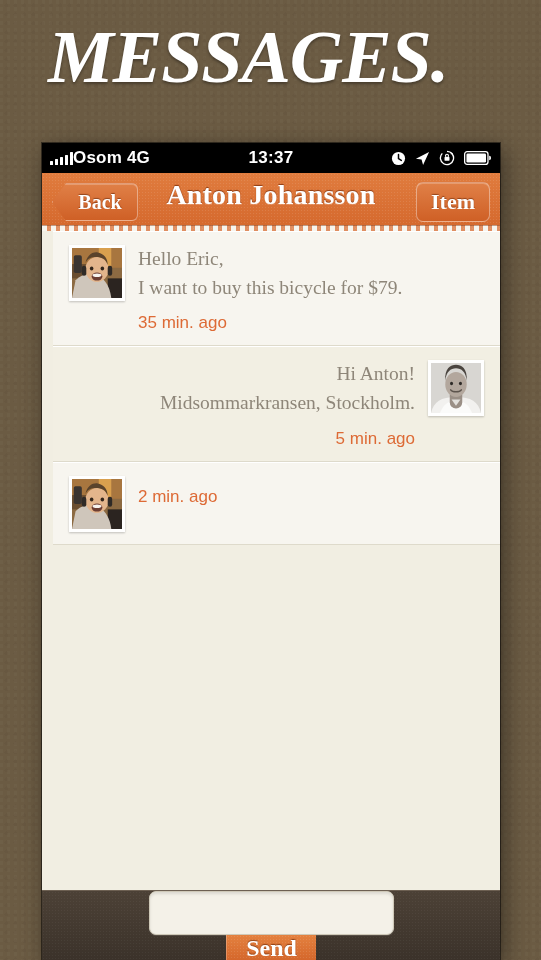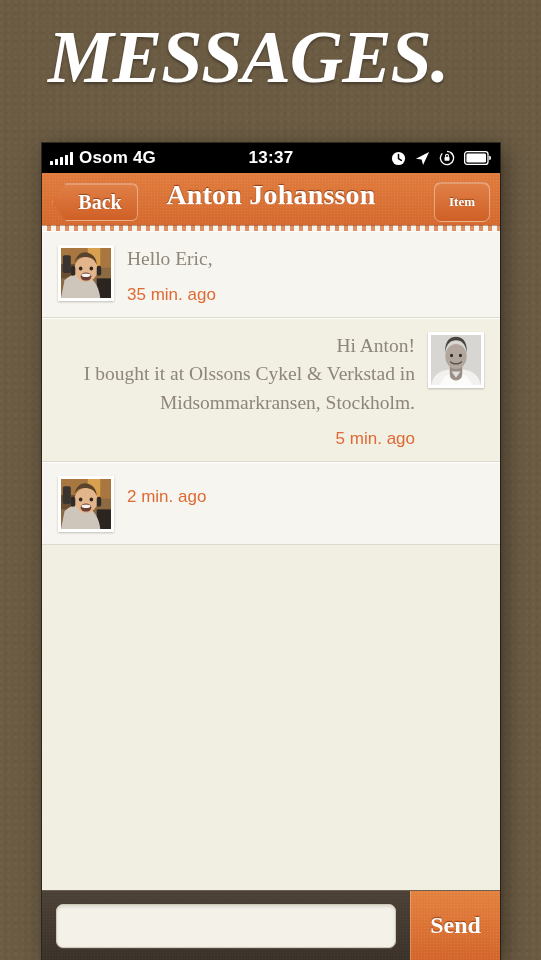--- a/index.html
+++ b/index.html
@@ -46,21 +46,21 @@
   
   .statusbar{
     height:30px;
     background:#000;
     display:flex; align-items:center;
     padding:0 8px;
     color:#fff;
     font-family:"Liberation Sans", sans-serif;
     position:relative;
   }
-  .sb-left{ display:flex; align-items:center; gap:6px; }
+  .sb-left{ display:flex; align-items:center; }
   .bars{ display:flex; align-items:flex-end; gap:2px; height:13px; }
   .bars i{ display:block; width:3px; background:#fff; border-radius:.5px; }
   .bars i:nth-child(1){ height:4px;}
   .bars i:nth-child(2){ height:6px;}
   .bars i:nth-child(3){ height:8px;}
   .bars i:nth-child(4){ height:10px;}
   .bars i:nth-child(5){ height:13px;}
   .carrier{ font-size:17px; font-weight:700; letter-spacing:.2px; }
   .sb-time{
     position:absolute; left:0; right:0; text-align:center;
@@ -112,35 +112,36 @@
     color:#fff; font-size:28px; font-weight:700;
     letter-spacing:.2px;
     text-shadow:0 -1px 1px rgba(120,45,10,.8), 0 1px 0 rgba(255,255,255,.18);
     pointer-events:none;
   }
   .item-btn{
     position:relative; z-index:2;
     margin-left:auto;
     height:40px; padding:0 14px;
     display:flex; align-items:center; justify-content:center;
-    color:#fff; font-size:13px; font-weight:700;
+    color:#fff; font-size:22px; font-weight:700;
     text-shadow:0 -1px 1px rgba(120,50,15,.75);
     background:linear-gradient(#e08047,#cf6026);
     border:1px solid rgba(255,255,255,.38);
     border-radius:7px;
     box-shadow:inset 0 1px 0 rgba(255,255,255,.22);
     cursor:pointer;
   }
 
   
   .thread{
     height:calc(817px - 30px - 58px - 70px);
     background:#f1eee2;
     overflow:hidden;
     position:relative;
+    padding-left:11px;
   }
   .msg{
     position:relative;
     padding:14px 16px 12px 16px;
     border-bottom:1px solid #dedacb;
     box-shadow:inset 0 1px 0 #ffffff;
   }
   .msg.incoming{ background:#f7f5ef; }
   .msg.outgoing{ background:#f2efe3; }
   .msg:before{
@@ -177,20 +178,21 @@
   }
   .msg.outgoing .msg-time{ text-align:right; }
 
   
   .composer{
     height:70px;
     background:linear-gradient(#4c4136,#3b322a);
     display:flex; align-items:center;
     border-top:1px solid #6d6052;
     position:relative;
+    flex-direction:column;
   }
   .composer:before{
     content:"";
     position:absolute; inset:0;
     background-image:radial-gradient(rgba(255,255,255,.045) .6px, transparent .7px);
     background-size:3px 3px;
     pointer-events:none;
   }
   .composer-wrap{
     flex:1; padding:0 14px; position:relative; z-index:2;
@@ -301,20 +303,21 @@
               <ellipse cx="28" cy="32" rx="6" ry="4.5" fill="#6d3e33"></ellipse>
               <ellipse cx="28" cy="30.5" rx="5" ry="2" fill="#f7f3ee"></ellipse>
               <rect x="11" y="20" width="5" height="11" rx="2.5" fill="#2f2a26"></rect>
               <rect x="40" y="20" width="5" height="11" rx="2.5" fill="#2f2a26"></rect>
               <rect x="2" y="8" width="9" height="20" rx="2" fill="#3a3430"></rect>
             </svg>
           </div>
           <div class="msg-body">
             <div class="msg-text">
               <div>Hello Eric,</div>
+              <div>I want to buy this bicycle for $79.</div>
             </div>
             <div class="msg-time">35 min. ago</div>
           </div>
         </div>
       </div>
       <div class="msg outgoing">
         <div class="msg-row">
           <div class="avatar">
             <svg viewBox="0 0 56 56" preserveAspectRatio="xMidYMid slice">
               <rect width="56" height="56" fill="#d8d6d2"></rect>
@@ -325,21 +328,20 @@
               <path d="M16 20c1-10 6-14 12-14s11 4 12 14c1-14-6-18-12-18s-13 4-12 18z" fill="#4a443f"></path>
               <ellipse cx="23" cy="23" rx="1.7" ry="2" fill="#2e2a27"></ellipse>
               <ellipse cx="33" cy="23" rx="1.7" ry="2" fill="#2e2a27"></ellipse>
               <path d="M22 30c2 3 10 3 12 0" stroke="#5d544d" stroke-width="1.6" fill="none" stroke-linecap="round"></path>
               <path d="M23 41l5 7 5-7" fill="#e2e0dc"></path>
             </svg>
           </div>
           <div class="msg-body">
             <div class="msg-text">
               <div>Hi Anton!</div>
-              <div>I bought it at Olssons Cykel &amp; Verkstad in</div>
               <div>Midsommarkransen, Stockholm.</div>
             </div>
             <div class="msg-time">5 min. ago</div>
           </div>
         </div>
       </div>
       <div class="msg incoming">
         <div class="msg-row">
           <div class="avatar">
             <svg viewBox="0 0 56 56" preserveAspectRatio="xMidYMid slice">

